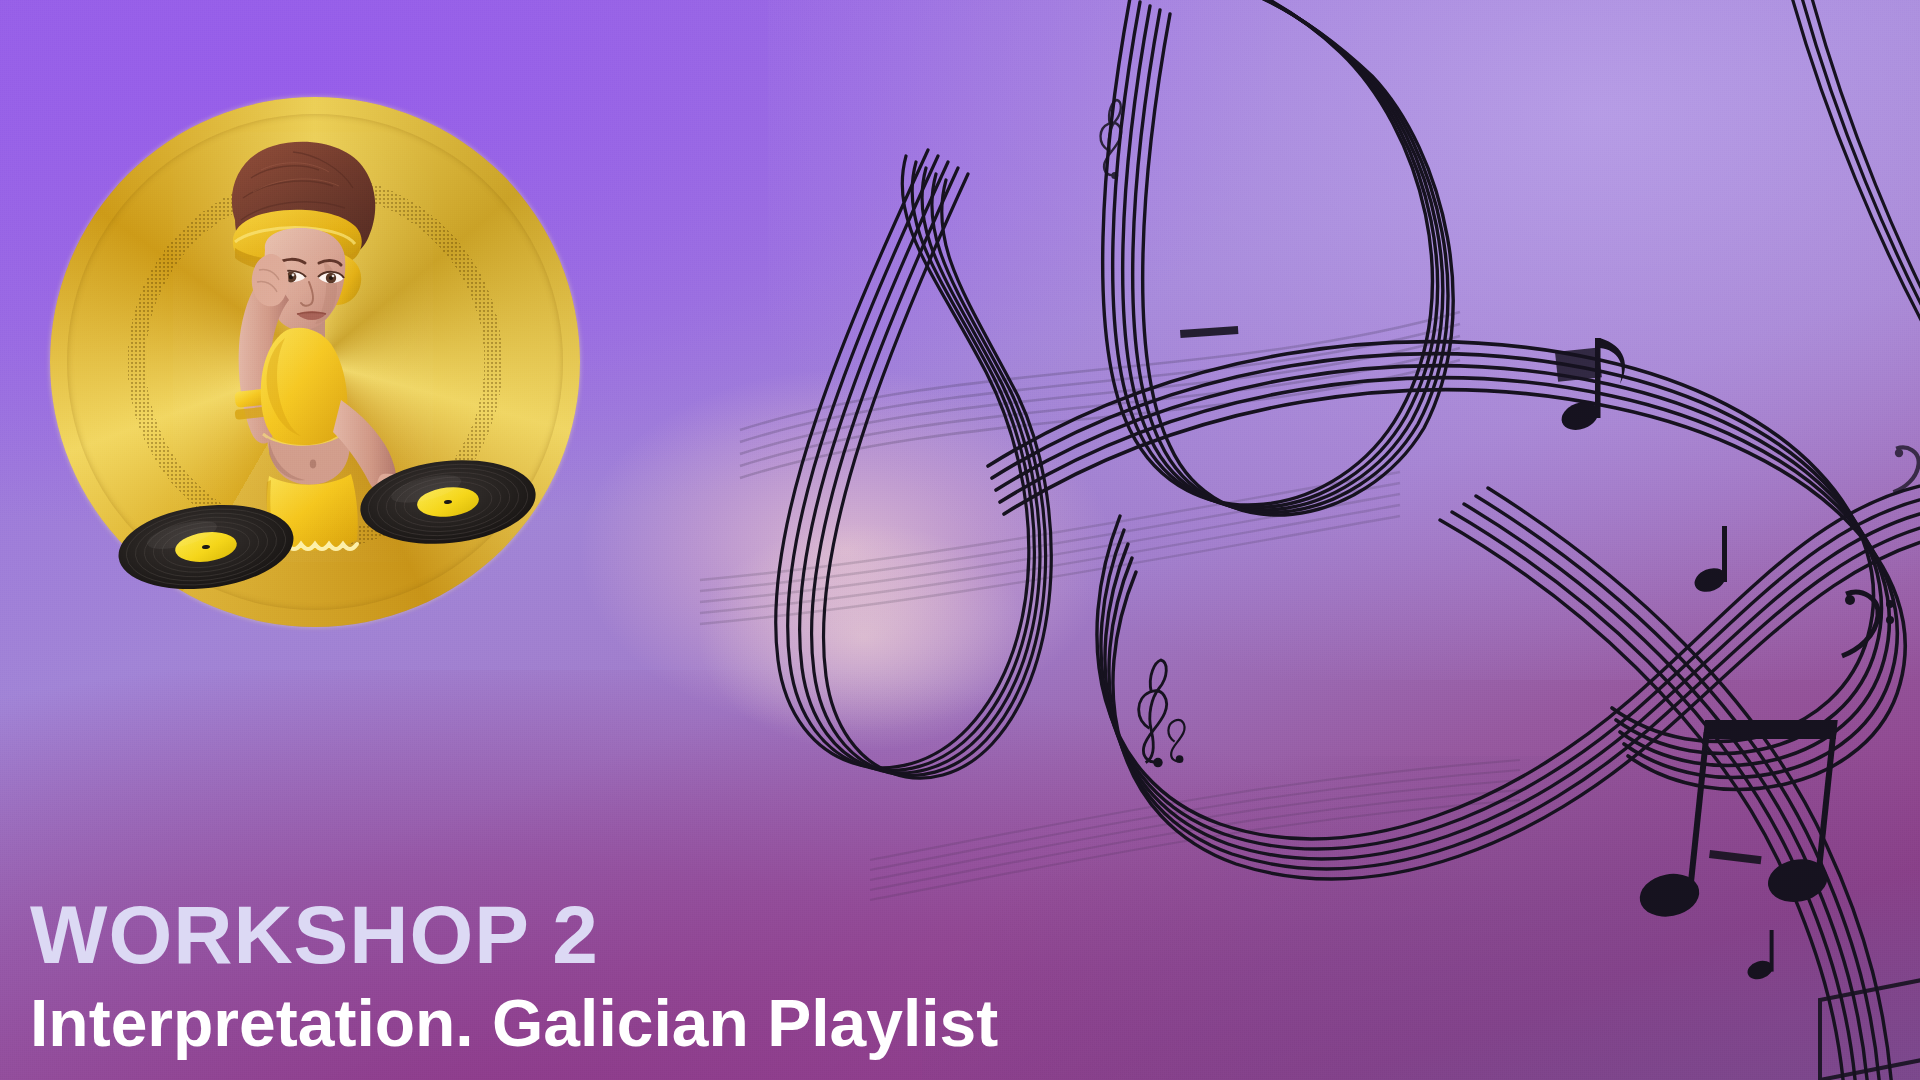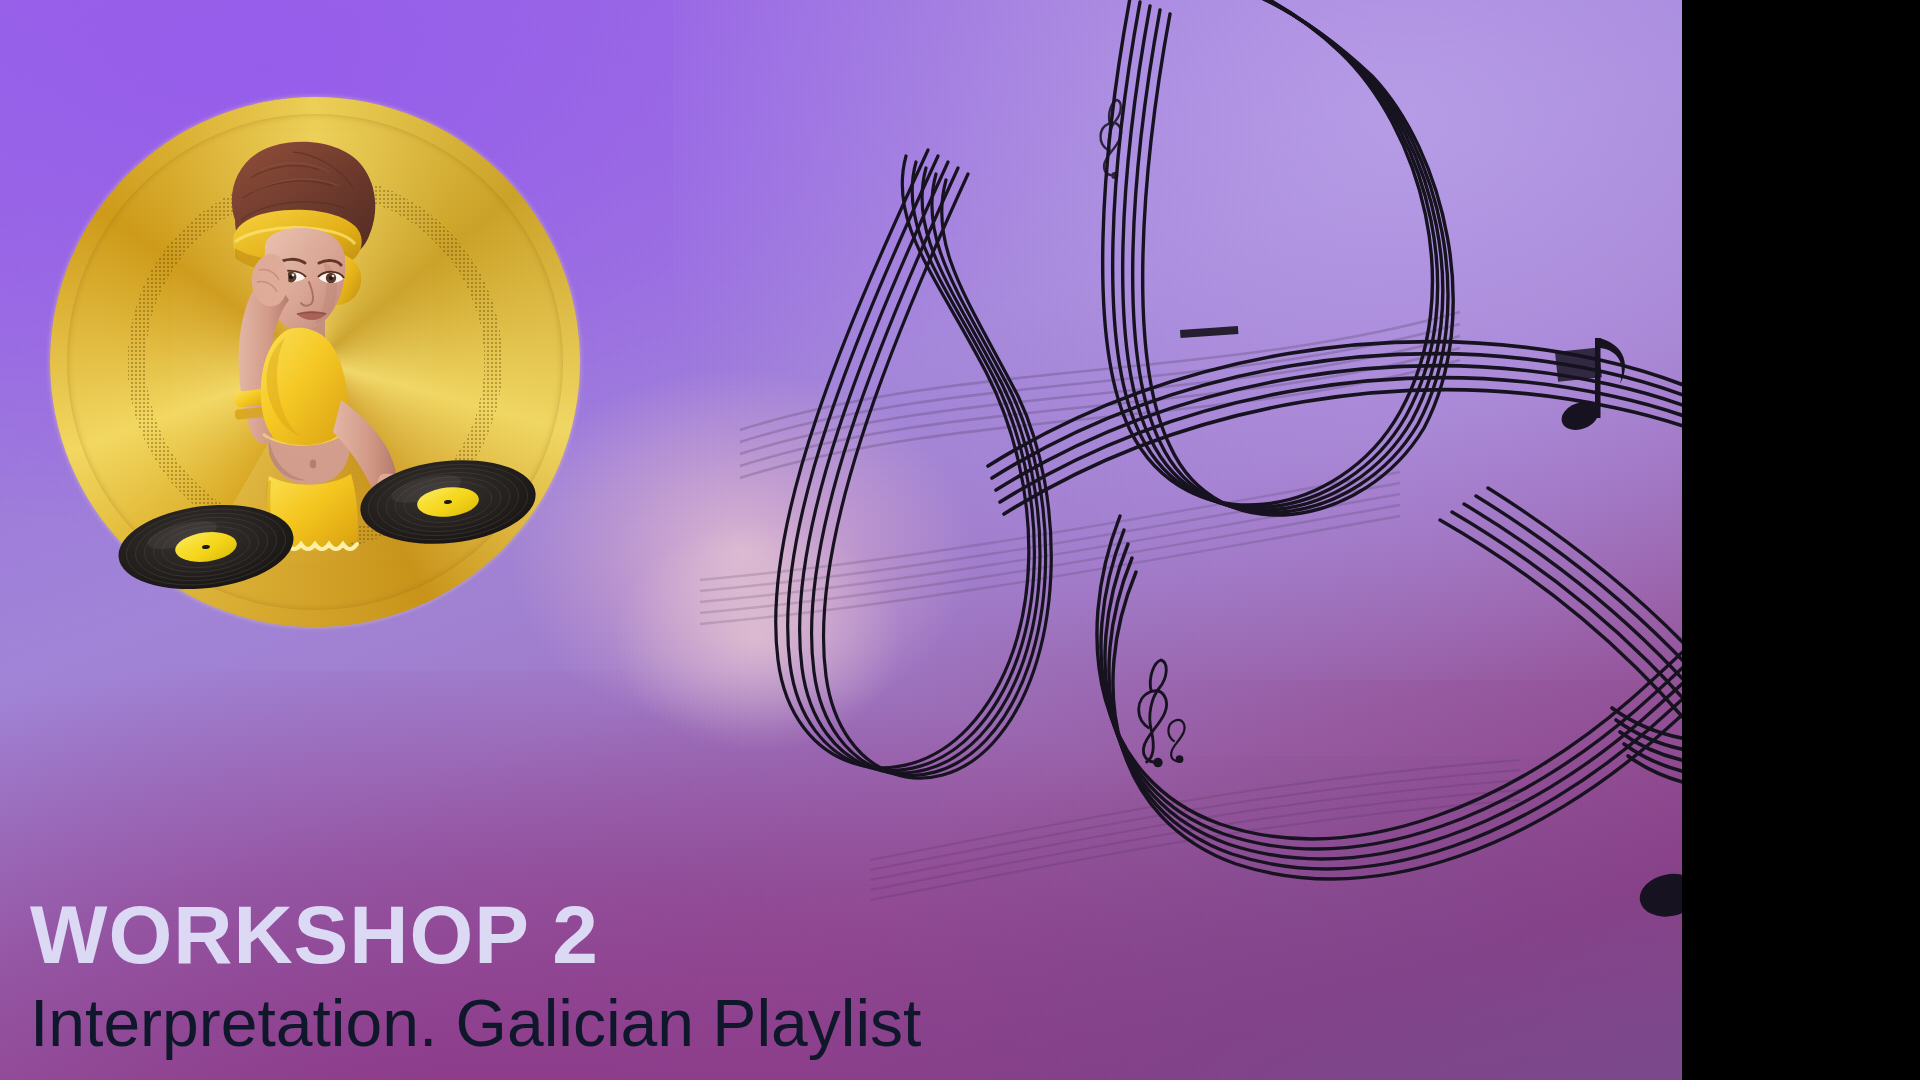--- a/index.html
+++ b/index.html
@@ -3,21 +3,21 @@
 <meta charset="utf-8">
 <title>Workshop 2 Banner</title>
 <style>
   html, body {
     margin: 0;
     padding: 0;
     background: #000;
   }
   #stage {
     position: relative;
-    width: 1682px;
+    width: 1920px;
     height: 1080px;
     overflow: hidden;
     font-family: "Liberation Sans", "DejaVu Sans", sans-serif;
     background: #9a74d8;
   }
 
   
   .bg-base {
     position: absolute;
     inset: 0;
@@ -193,22 +193,22 @@
     font-size: 82px;
     font-weight: 700;
     color: #dcd9f4;
     letter-spacing: 1px;
     line-height: 1.0;
     margin: 0 0 14px 0;
     white-space: nowrap;
   }
   .title-sub {
     font-size: 66px;
-    font-weight: 400;
-    color: #0f172a;
+    font-weight: 700;
+    color: #ffffff;
     letter-spacing: 0px;
     line-height: 1.0;
     margin: 0;
     white-space: nowrap;
   }
 </style>
 </head>
 <body>
 
 <div id="stage">

